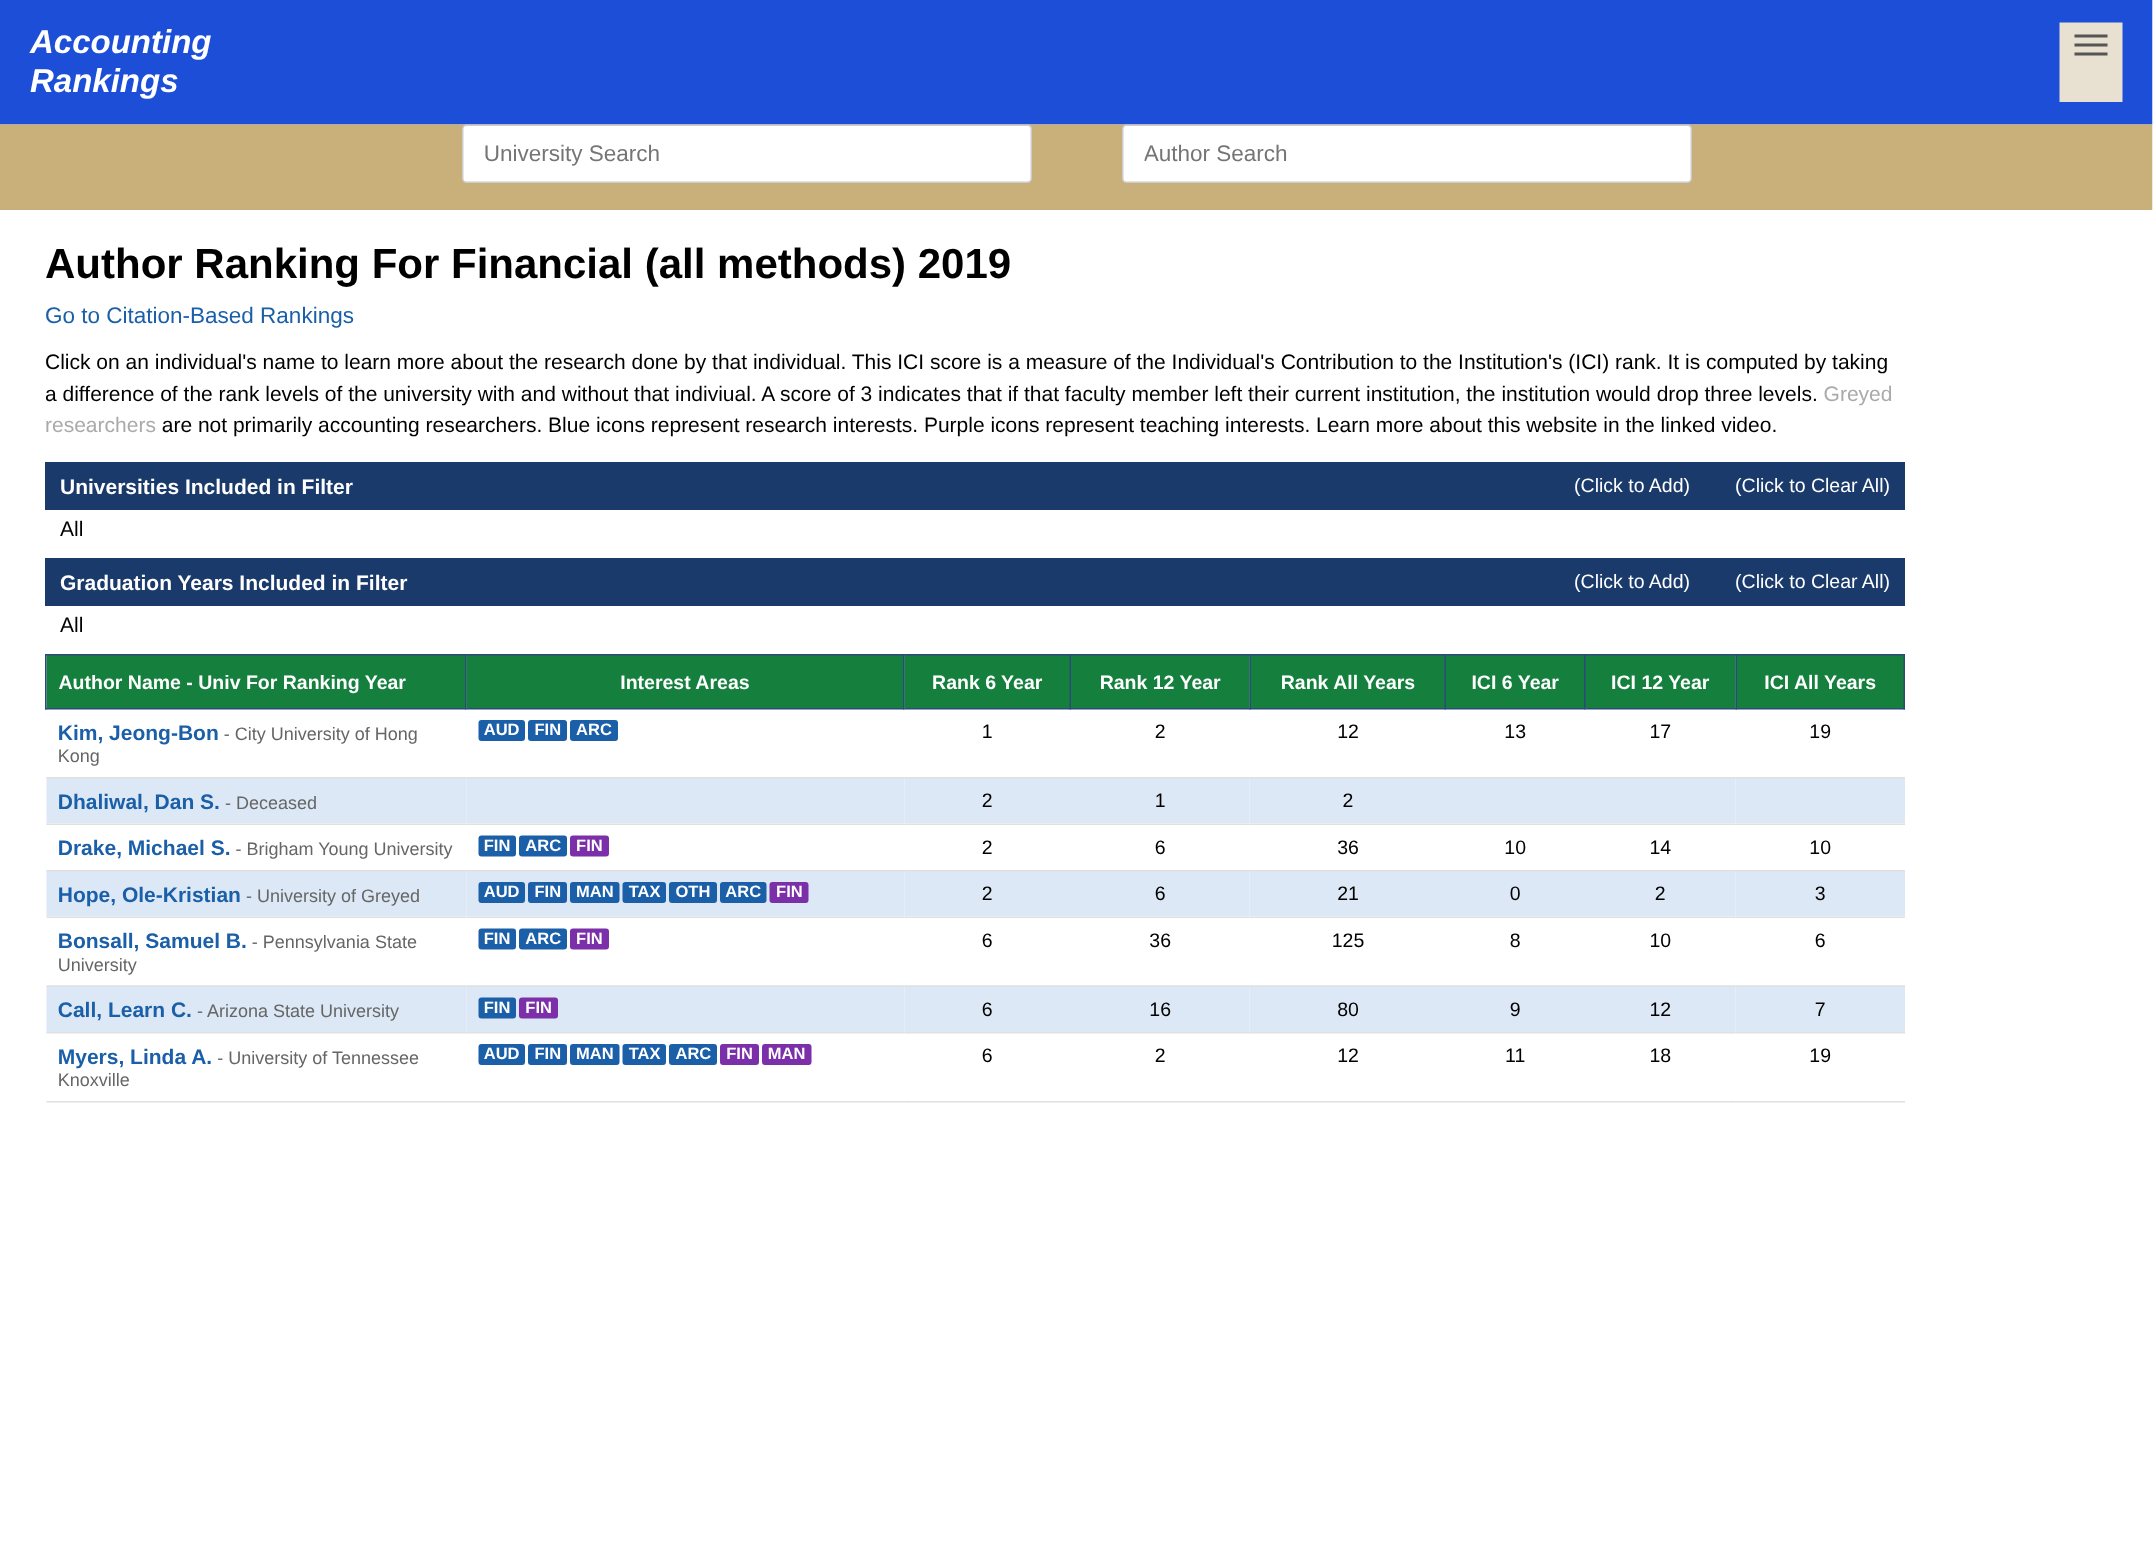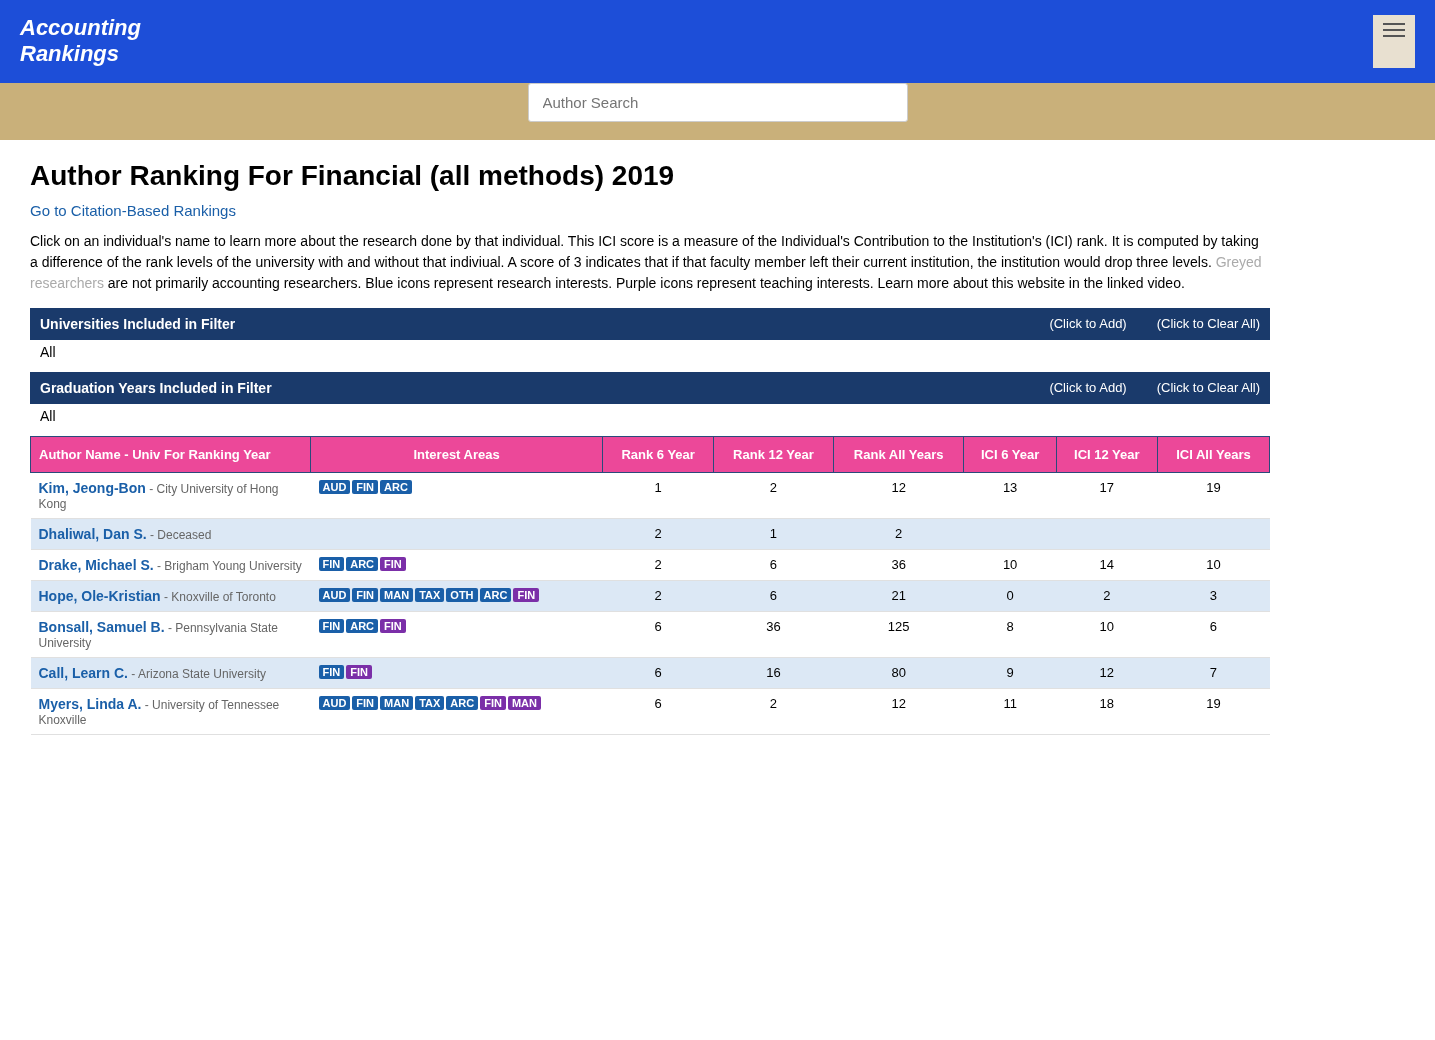--- a/index.html
+++ b/index.html
@@ -117,21 +117,21 @@
       margin-bottom: 8px;
     }
 
     
     .ranking-table {
       width: 100%;
       border-collapse: collapse;
       margin-top: 4px;
     }
     .ranking-table th {
-      background-color: #ec4899;
+      background-color: #15803d;
       color: #fff;
       padding: 10px 8px;
       text-align: center;
       font-size: 13px;
       border: 1px solid #2a4a7b;
     }
     .ranking-table th:first-child {
       text-align: left;
     }
     .ranking-table td {
@@ -186,20 +186,21 @@
     <span>Rankings</span>
   </div>
   <button class="header-menu-icon">
     <span></span>
     <span></span>
     <span></span>
   </button>
 </div>
 
 <div class="search-bar">
+  <input type="text" placeholder="University Search" style="">
   <input type="text" placeholder="Author Search" style="">
 </div>
 
 <div class="main-content">
 
   <h1 class="page-title">Author Ranking For Financial (all methods) 2019</h1>
 
   <a class="citation-link" href="#">Go to Citation-Based Rankings</a>
 
 
@@ -291,21 +292,21 @@
             </div>
           </td>
           <td>2</td>
           <td>6</td>
           <td>36</td>
           <td>10</td>
           <td>14</td>
           <td>10</td>
         </tr>
         <tr>
-          <td><span class="author-name">Hope, Ole-Kristian</span><span class="author-affil"> - Knoxville of Toronto</span></td>
+          <td><span class="author-name">Hope, Ole-Kristian</span><span class="author-affil"> - University of Greyed</span></td>
           <td>
             <div class="badge-container">
               <span class="badge badge-blue">AUD</span>
               <span class="badge badge-blue">FIN</span>
               <span class="badge badge-blue">MAN</span>
               <span class="badge badge-blue">TAX</span>
               <span class="badge badge-blue">OTH</span>
               <span class="badge badge-blue">ARC</span>
               <span class="badge badge-purple">FIN</span>
             </div>

